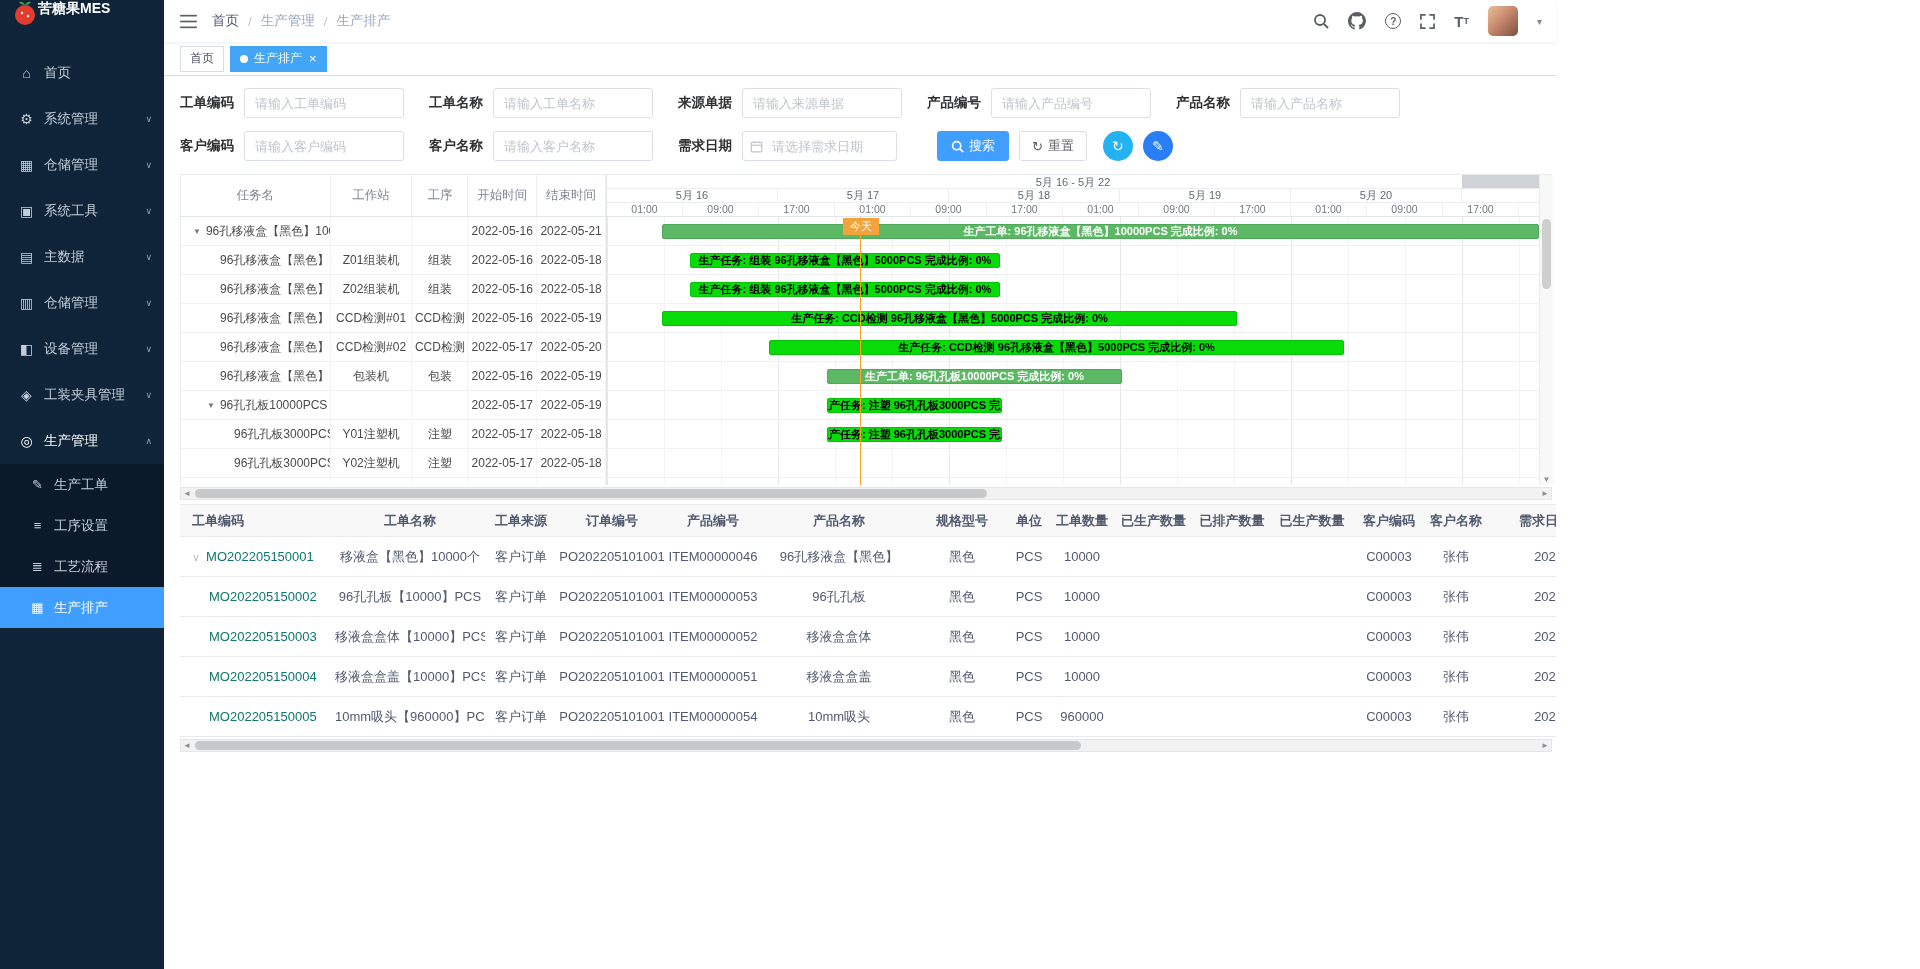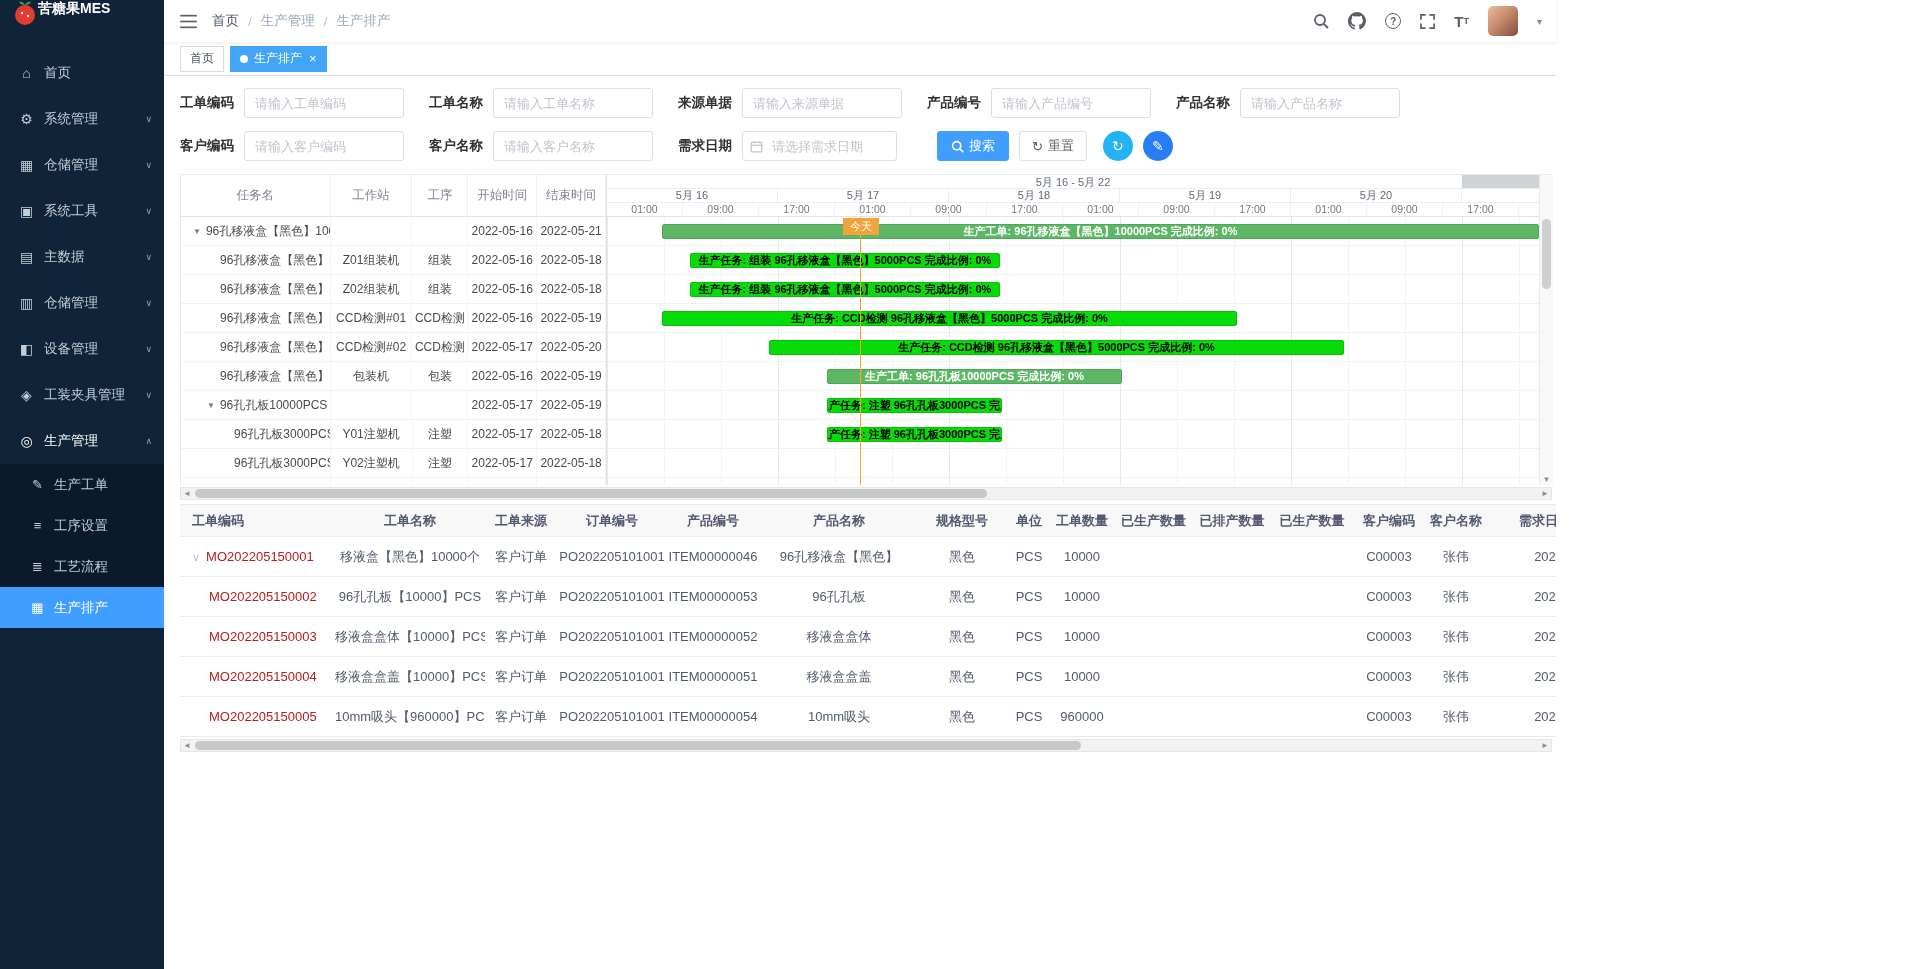--- a/index.html
+++ b/index.html
@@ -99,21 +99,21 @@
   .t-hs .hs-thumb{left:14px;width:886px}
 
   
   .wo-wrap{width:1376px;overflow:hidden;margin-top:4px}
   table{table-layout:fixed;width:1420px;border-collapse:collapse;font-size:13px}
   th{background:#f8f8f9;color:#515a6e;font-weight:700;height:32px;border-top:1px solid #e8eaec;border-bottom:1px solid #e8eaec;text-align:center;overflow:hidden;white-space:nowrap}
   td{height:40px;text-align:center;color:#515a6e;border-bottom:1px solid #e8eaec;overflow:hidden;white-space:nowrap}
   th.tl,td.tl{text-align:left;padding-left:12px}
   .chev{color:#b6bcc4;font-size:11px;margin-right:6px;cursor:pointer}
   .chev-sp{display:inline-block;width:17px}
-  .link{color:#b91c1c;text-decoration:none;cursor:pointer}
+  .link{color:#0f766e;text-decoration:none;cursor:pointer}
 </style>
 </head>
 <body>
 
 <aside class="sidebar">
   <div class="logo">
     <span>
       <svg width="26" height="26" viewBox="0 0 26 26">
           <circle cx="13" cy="15" r="10" fill="#e23c2e"></circle>
           <path d="M13 5c-1-3-4-4-6-3 1 2 3 3 6 3zm0 0c1-3 4-4 6-3-1 2-3 3-6 3z" fill="#3a9d4f"></path>

